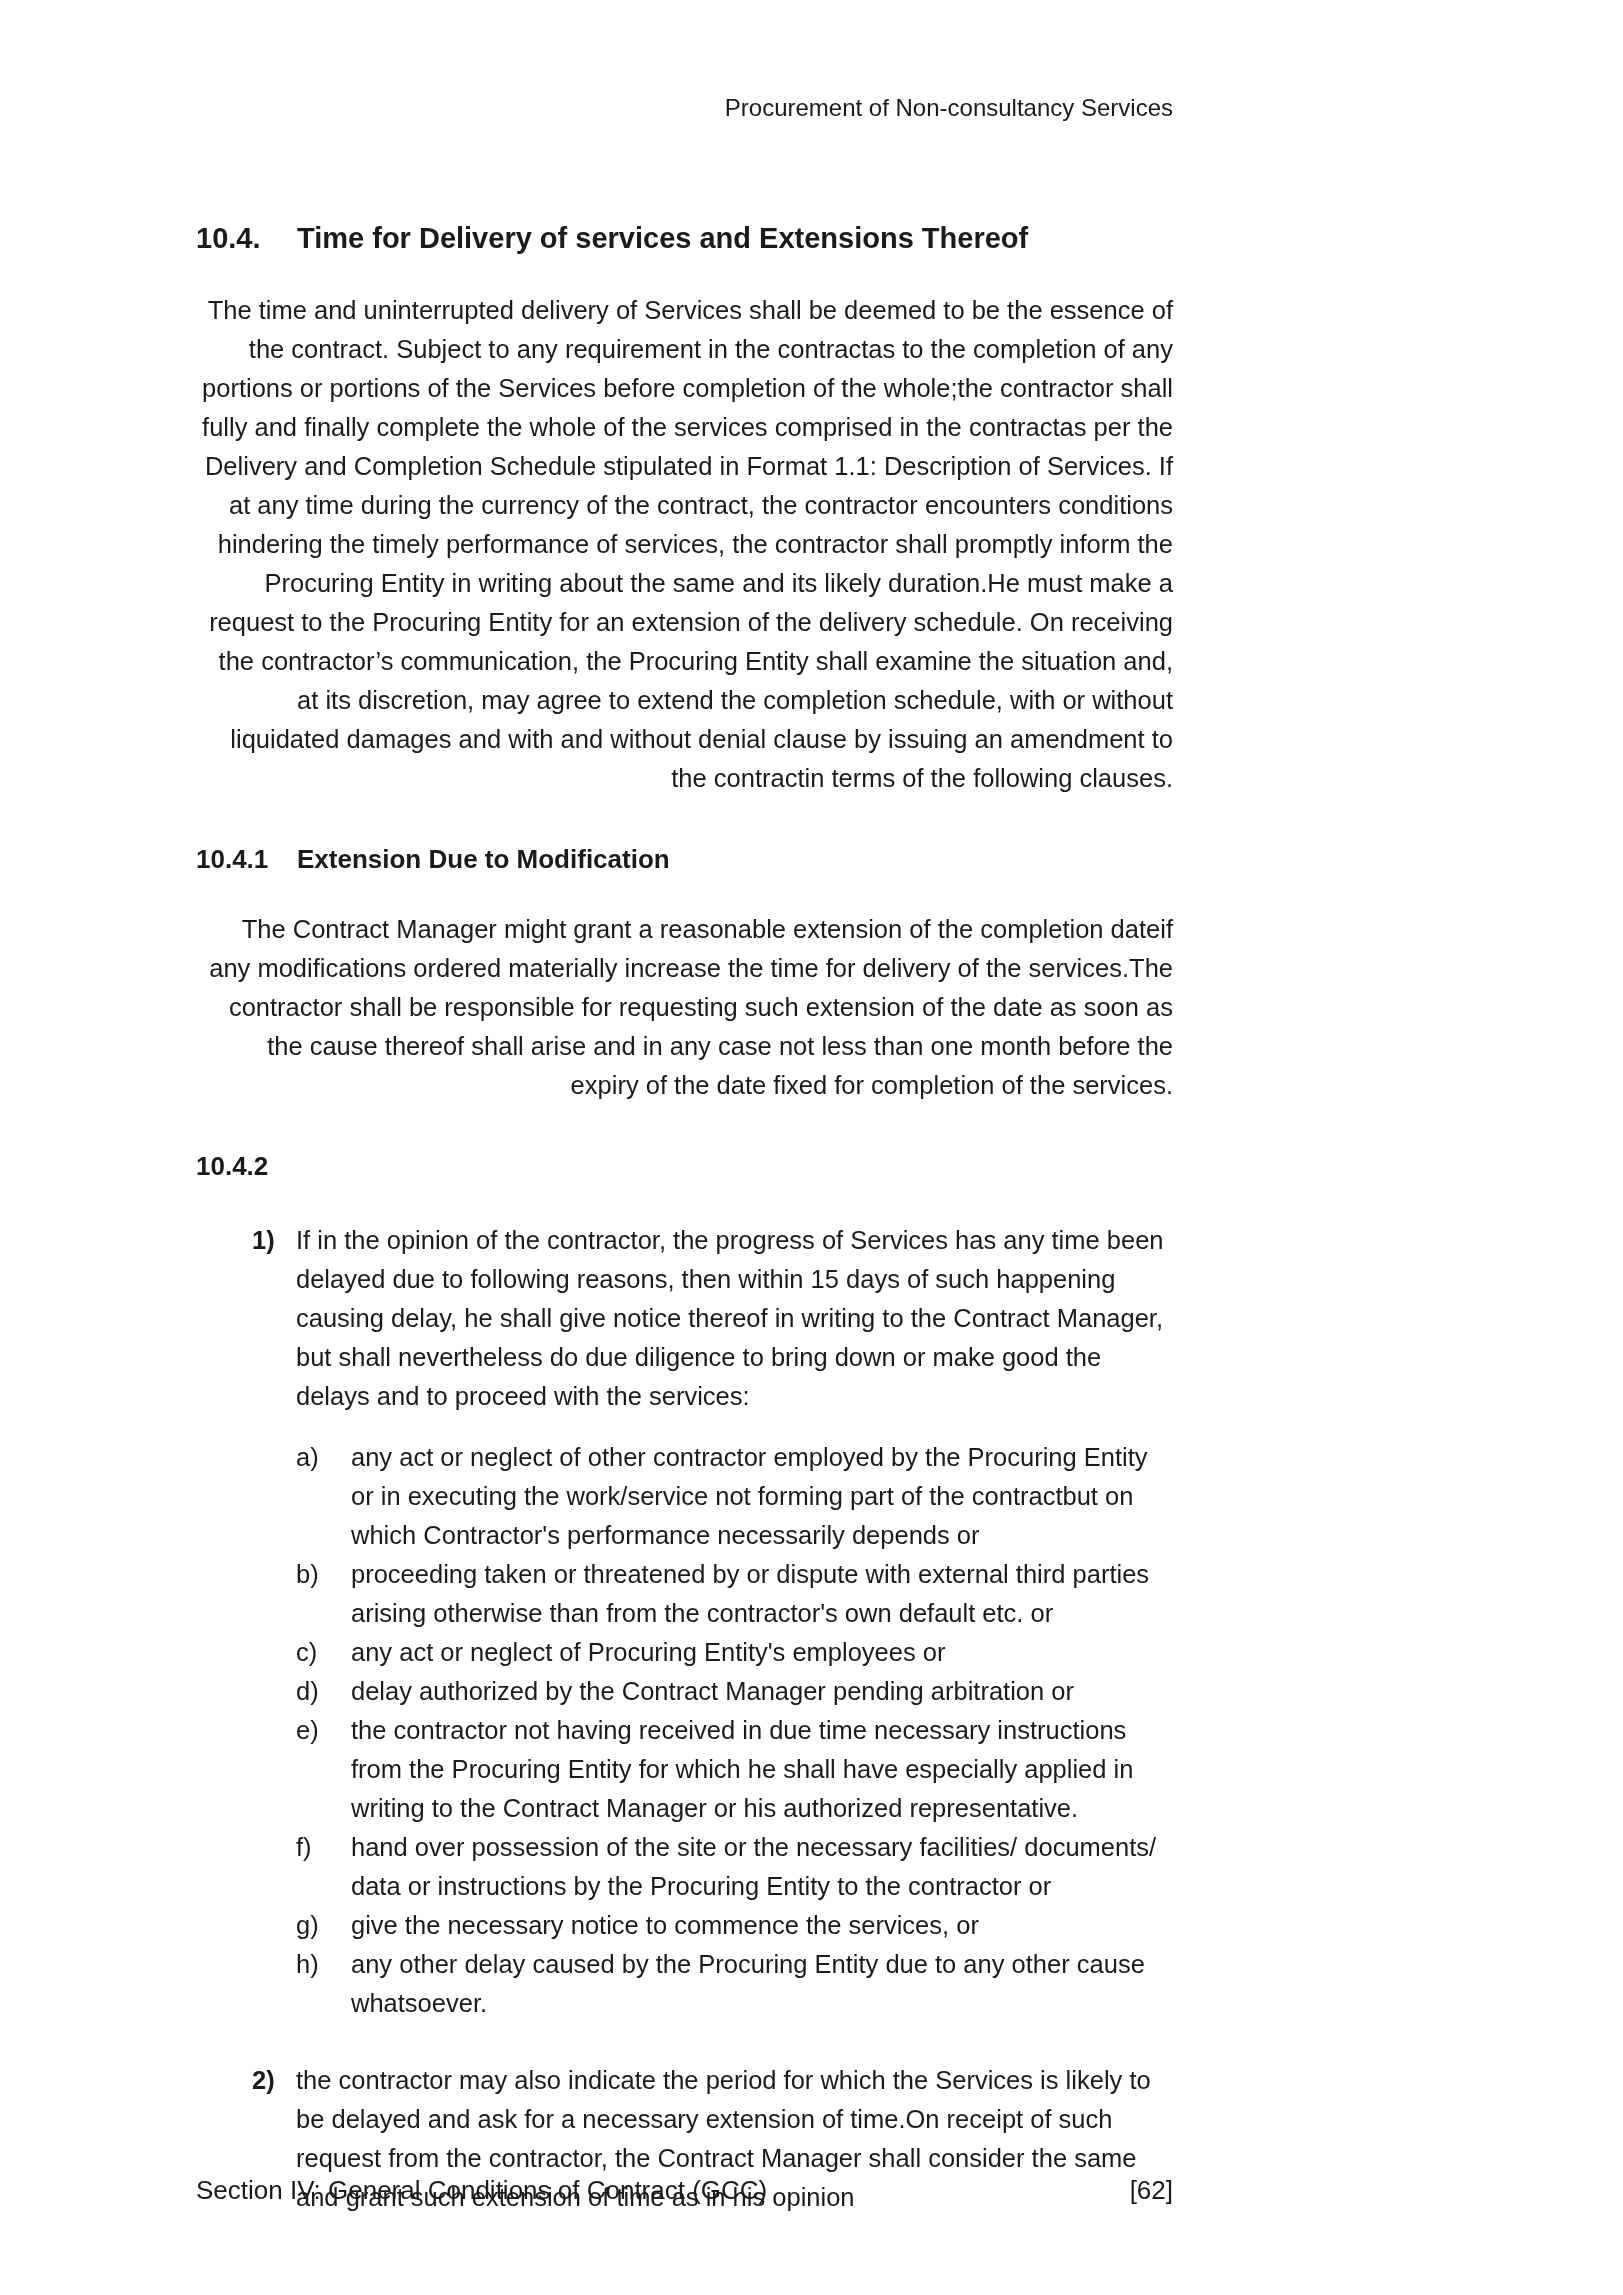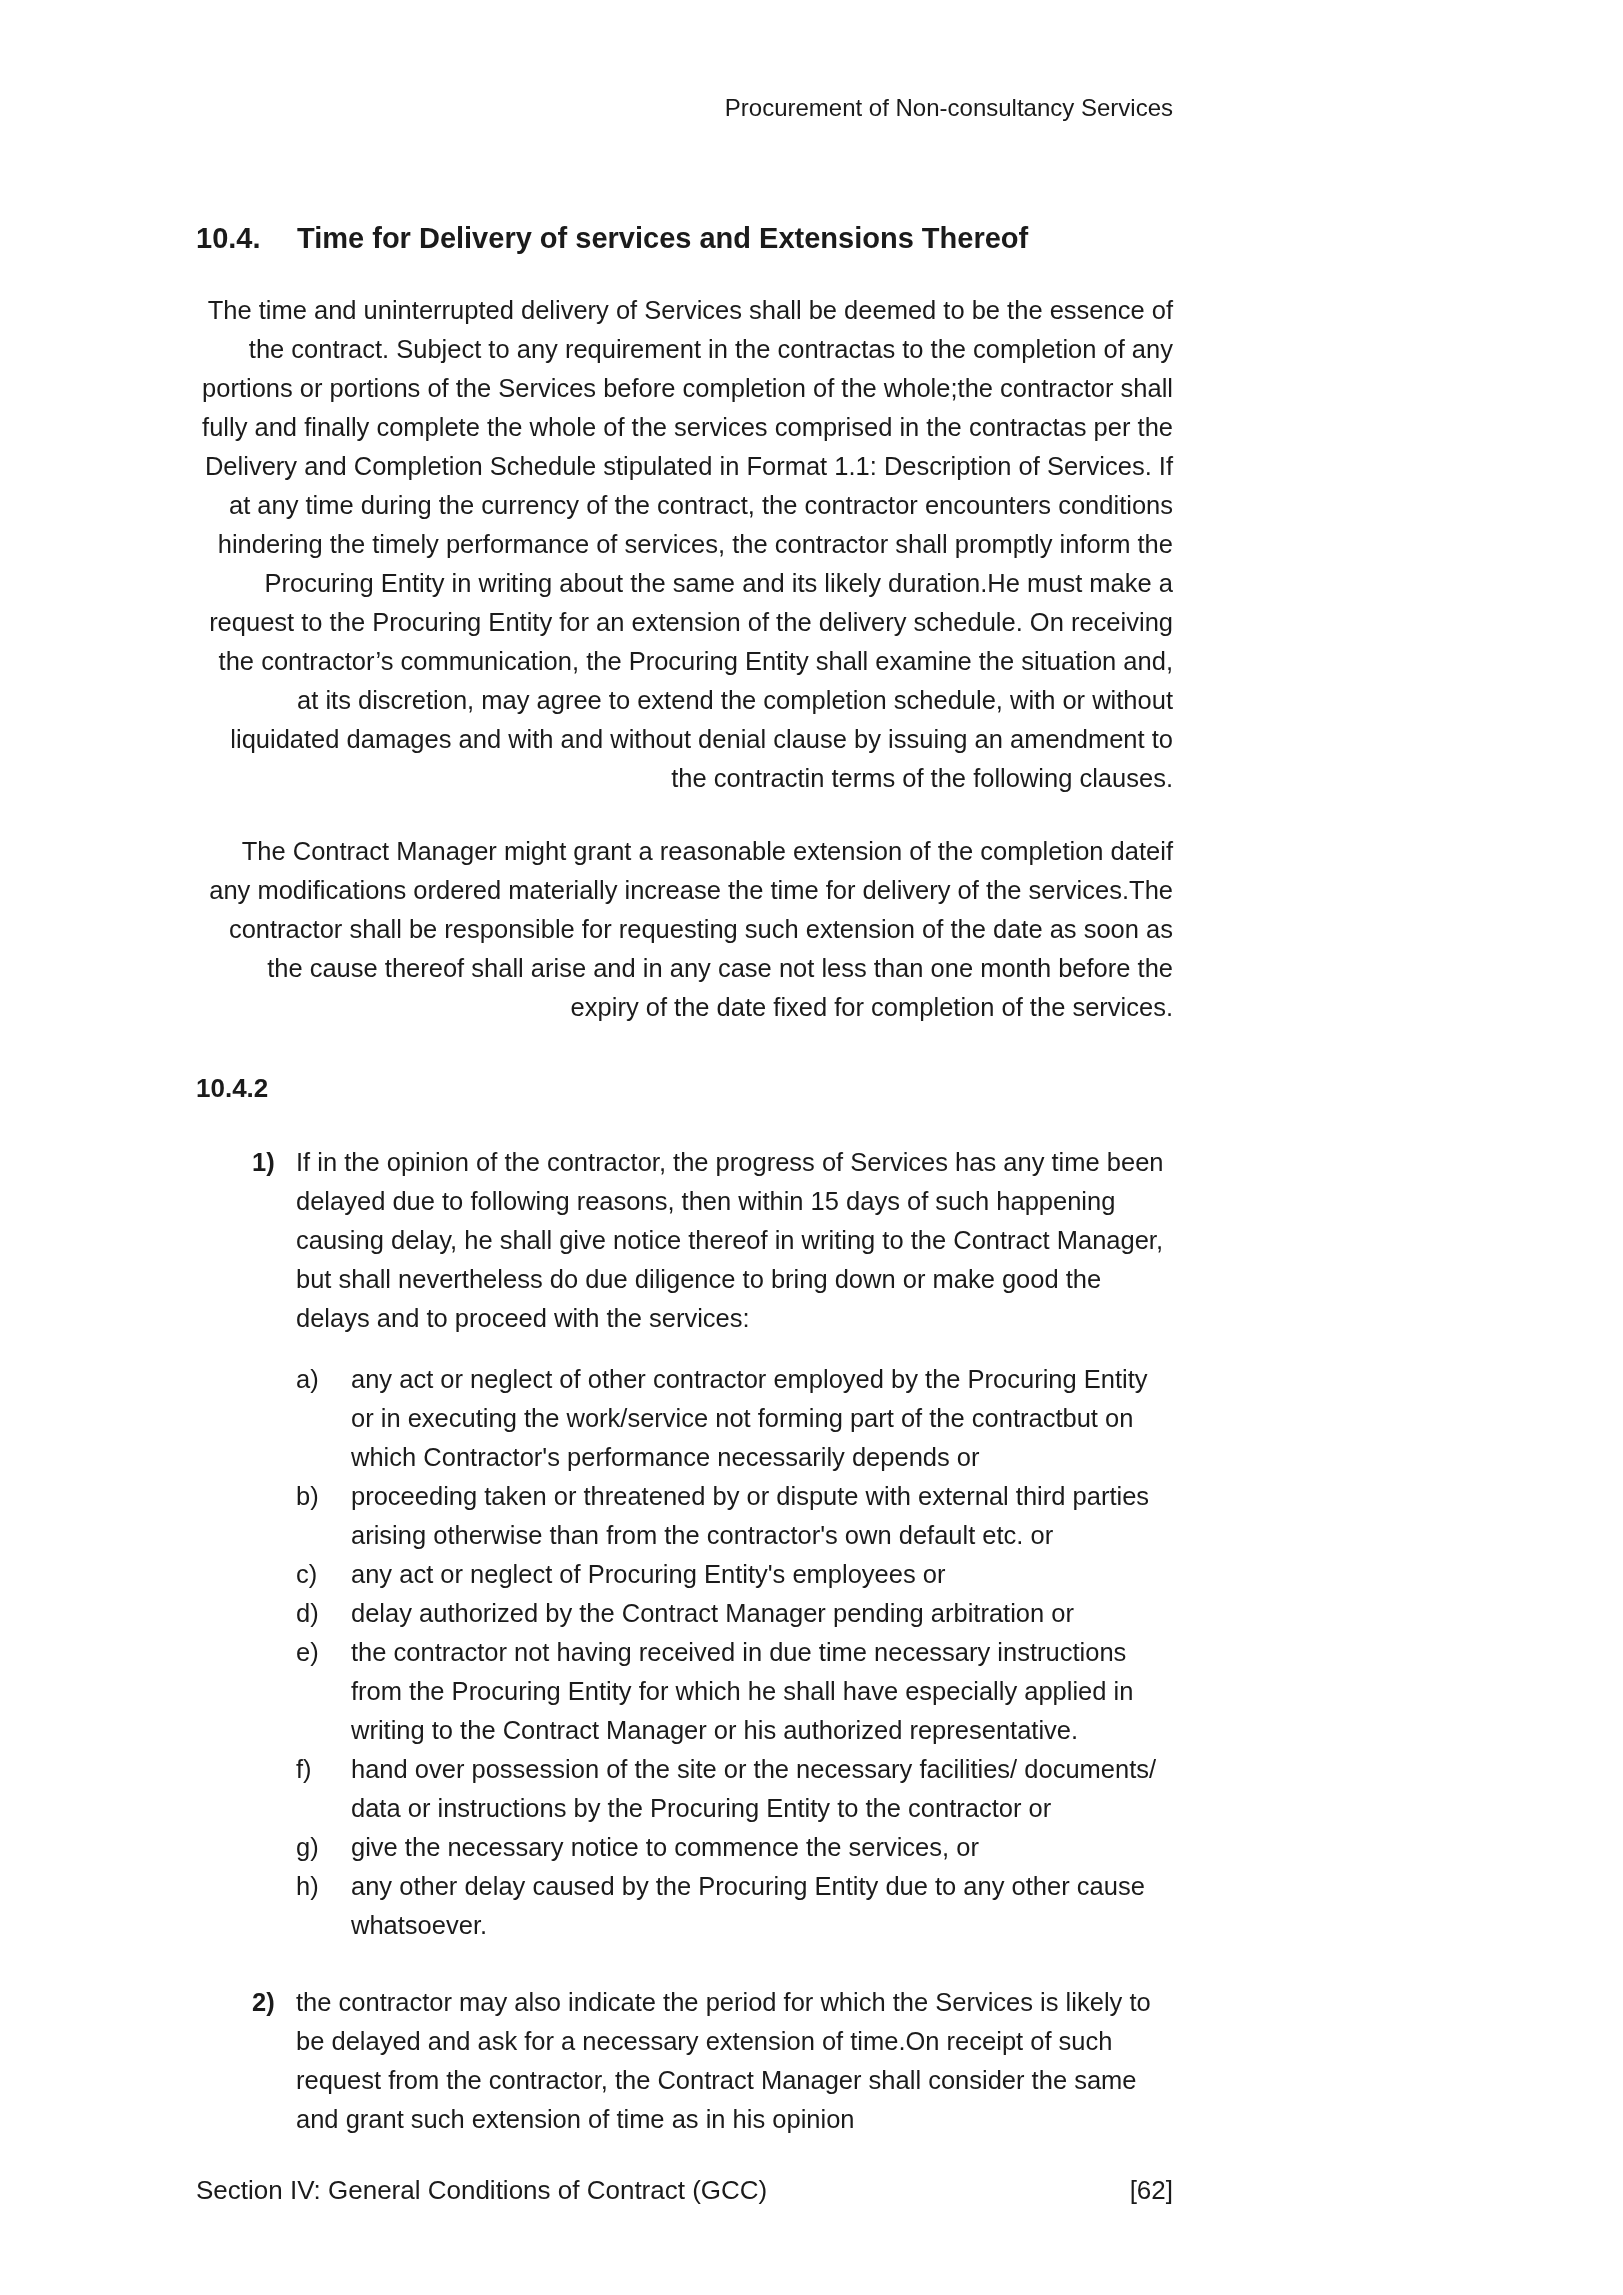--- a/index.html
+++ b/index.html
@@ -106,20 +106,24 @@
       <span>Procurement of Non-consultancy Services</span>
     </div>
 
     <h1 class="section-heading">
       <span class="h-num">10.4.</span>
       <span class="h-title">Time for Delivery of services and Extensions Thereof</span>
     </h1>
 
     <p class="body-para">The time and uninterrupted delivery of Services shall be deemed to be the essence of the contract. Subject to any requirement in the contractas to the completion of any portions or portions of the Services before completion of the whole;the contractor shall fully and finally complete the whole of the services comprised in the contractas per the Delivery and Completion Schedule stipulated in Format 1.1: Description of Services. If at any time during the currency of the contract, the contractor encounters conditions hindering the timely performance of services, the contractor shall promptly inform the Procuring Entity in writing about the same and its likely duration.He must make a request to the Procuring Entity for an extension of the delivery schedule. On receiving the contractor’s communication, the Procuring Entity shall examine the situation and, at its discretion, may agree to extend the completion schedule, with or without liquidated damages and with and without denial clause by issuing an amendment to the contractin terms of the following clauses.</p>
 
+    <h2 class="subsection-heading">
+      <span class="h-num">10.4.1</span>
+      <span class="h-title">Extension Due to Modification</span>
+    </h2>
 
     <p class="body-para">The Contract Manager might grant a reasonable extension of the completion dateif any modifications ordered materially increase the time for delivery of the services.The contractor shall be responsible for requesting such extension of the date as soon as the cause thereof shall arise and in any case not less than one month before the expiry of the date fixed for completion of the services.</p>
 
     <h2 class="subsection-heading">
       <span class="h-num">10.4.2</span>
     </h2>
 
     <div class="num-item">
       <span class="num-marker">1)</span>
       <div class="num-body">

